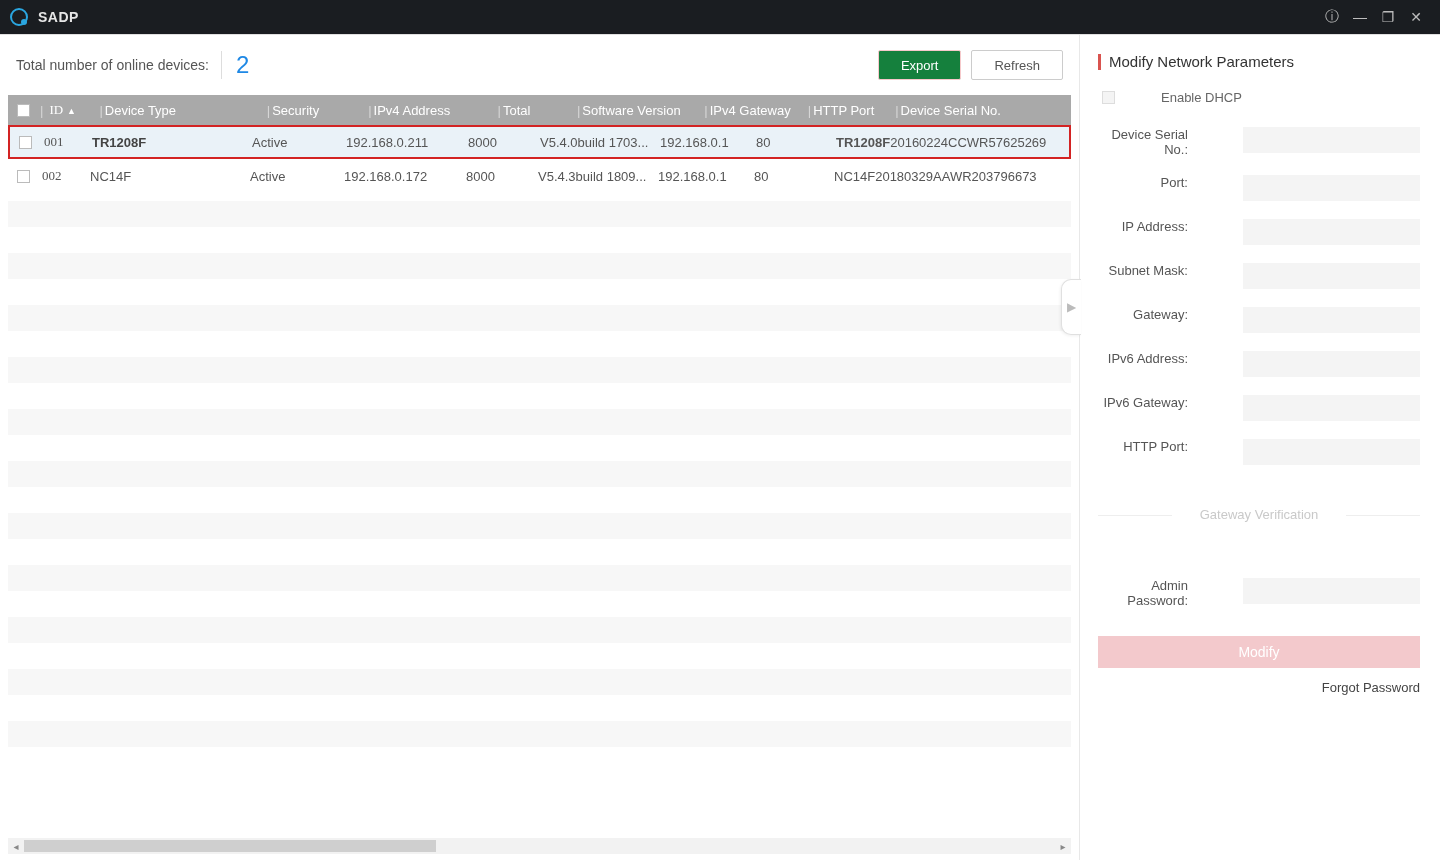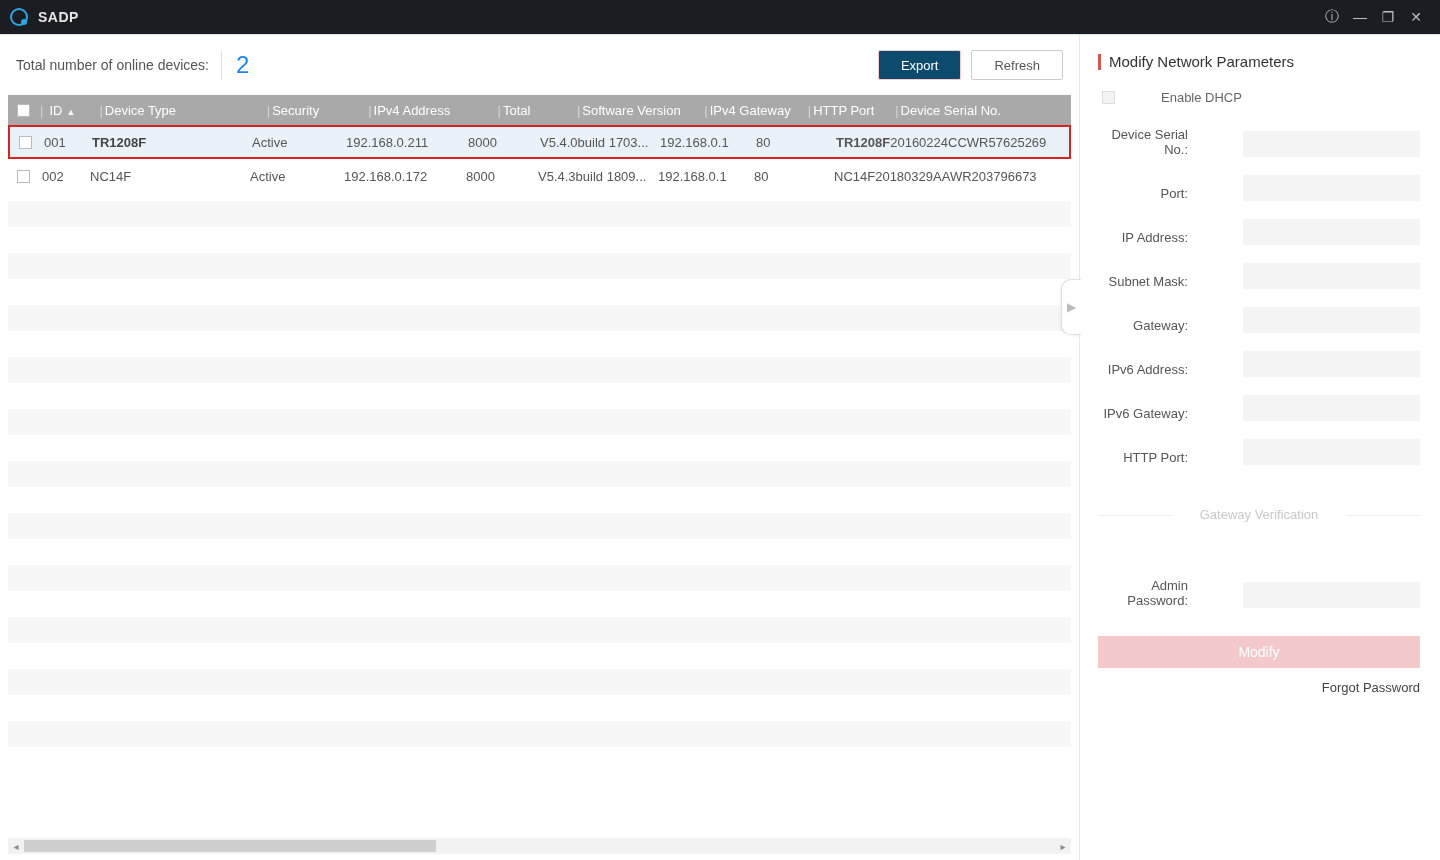--- a/index.html
+++ b/index.html
@@ -63,21 +63,21 @@
     border-left:1px solid #ddd; padding-left:14px; margin-left:12px;
   }
   .toolbar .spacer { flex:1; }
   .btn {
     height:30px; padding:0 22px; border:1px solid #ccc; background:#fff;
     border-radius:2px; cursor:pointer; font-size:13px; color:#555;
     display:inline-flex; align-items:center; justify-content:center;
   }
   .btn + .btn { margin-left:10px; }
   .btn-export {
-    background:#0c4a6e; border-color:#f6c9cb; color:#fff;text-align:center;
+    background:#15803d; border-color:#f6c9cb; color:#fff;text-align:center;
   }
   
   .table-wrap {
     flex:1; margin:0 8px 8px 8px; display:flex; flex-direction:column;
     min-height:0; position:relative;
   }
   .thead {
     height:30px; background:#a9a9a9; color:#fff; display:flex; align-items:center;
     font-size:13px;
   }
@@ -97,21 +97,21 @@
     background:#eaf2f8;
     border:2px solid #d32323;
   }
   .trow.highlight .td-bold { font-weight:700; color:#444; }
   .trow .serial-prefix { font-weight:700; }
   .stripes { flex:1; overflow:hidden; }
   .stripe { height:26px; margin-top:26px; background:#f7f7f7; }
   .stripe:first-child { margin-top:8px; }
   
   .c-chk { width:30px; display:flex; align-items:center; justify-content:center; }
-  .c-id { width:52px; padding-left:4px; }
+  .c-id { width:52px; padding-left:4px;font-family:Liberation Serif, serif; }
   .c-type { width:160px; }
   .c-sec { width:94px; }
   .c-ip { width:122px; }
   .c-port { width:72px; }
   .c-ver { width:120px; }
   .c-gw { width:96px; }
   .c-http { width:80px; }
   .c-serial { flex:1; min-width:0; }
   .thead .th.c-chk { justify-content:center; display:flex; }
   
@@ -132,21 +132,21 @@
   .hscroll .arrow { width:16px; text-align:center; color:#888; font-size:10px; cursor:pointer; }
   .hscroll .track { flex:1; height:12px; background:#f2f2f2; position:relative; }
   .hscroll .thumb { position:absolute; left:0; top:0; height:12px; width:40%; background:#cfcfcf; }
   
   .panel-title {
     display:flex; align-items:center; font-size:15px; color:#333; margin-bottom:20px;
   }
   .panel-title .bar { width:3px; height:16px; background:#d9534f; margin-right:8px; }
   .dhcp-row { display:flex; align-items:center; color:#666; margin-bottom:22px; padding-left:4px;gap:38px; }
   .dhcp-row .chk { margin-right:8px; border-color:#ddd; background:#f4f4f4; }
-  .field { display:flex; align-items:flex-end; margin-bottom:18px;gap:47px; }
+  .field { display:flex; align-items:flex-start; margin-bottom:18px;gap:47px; }
   .field label { width:138px; text-align:right; color:#555; font-size:13px; padding-right:8px; }
   .field .input {
     flex:1; height:26px; background:#f4f4f4; border:none;
   }
   .sec-verif {
     margin:24px 0 56px 0; color:#c9c9c9; font-size:13px; text-align:center; position:relative;
   }
   .sec-verif::before, .sec-verif::after {
     content:""; position:absolute; top:50%; width:74px; height:1px; background:#eee;
   }

